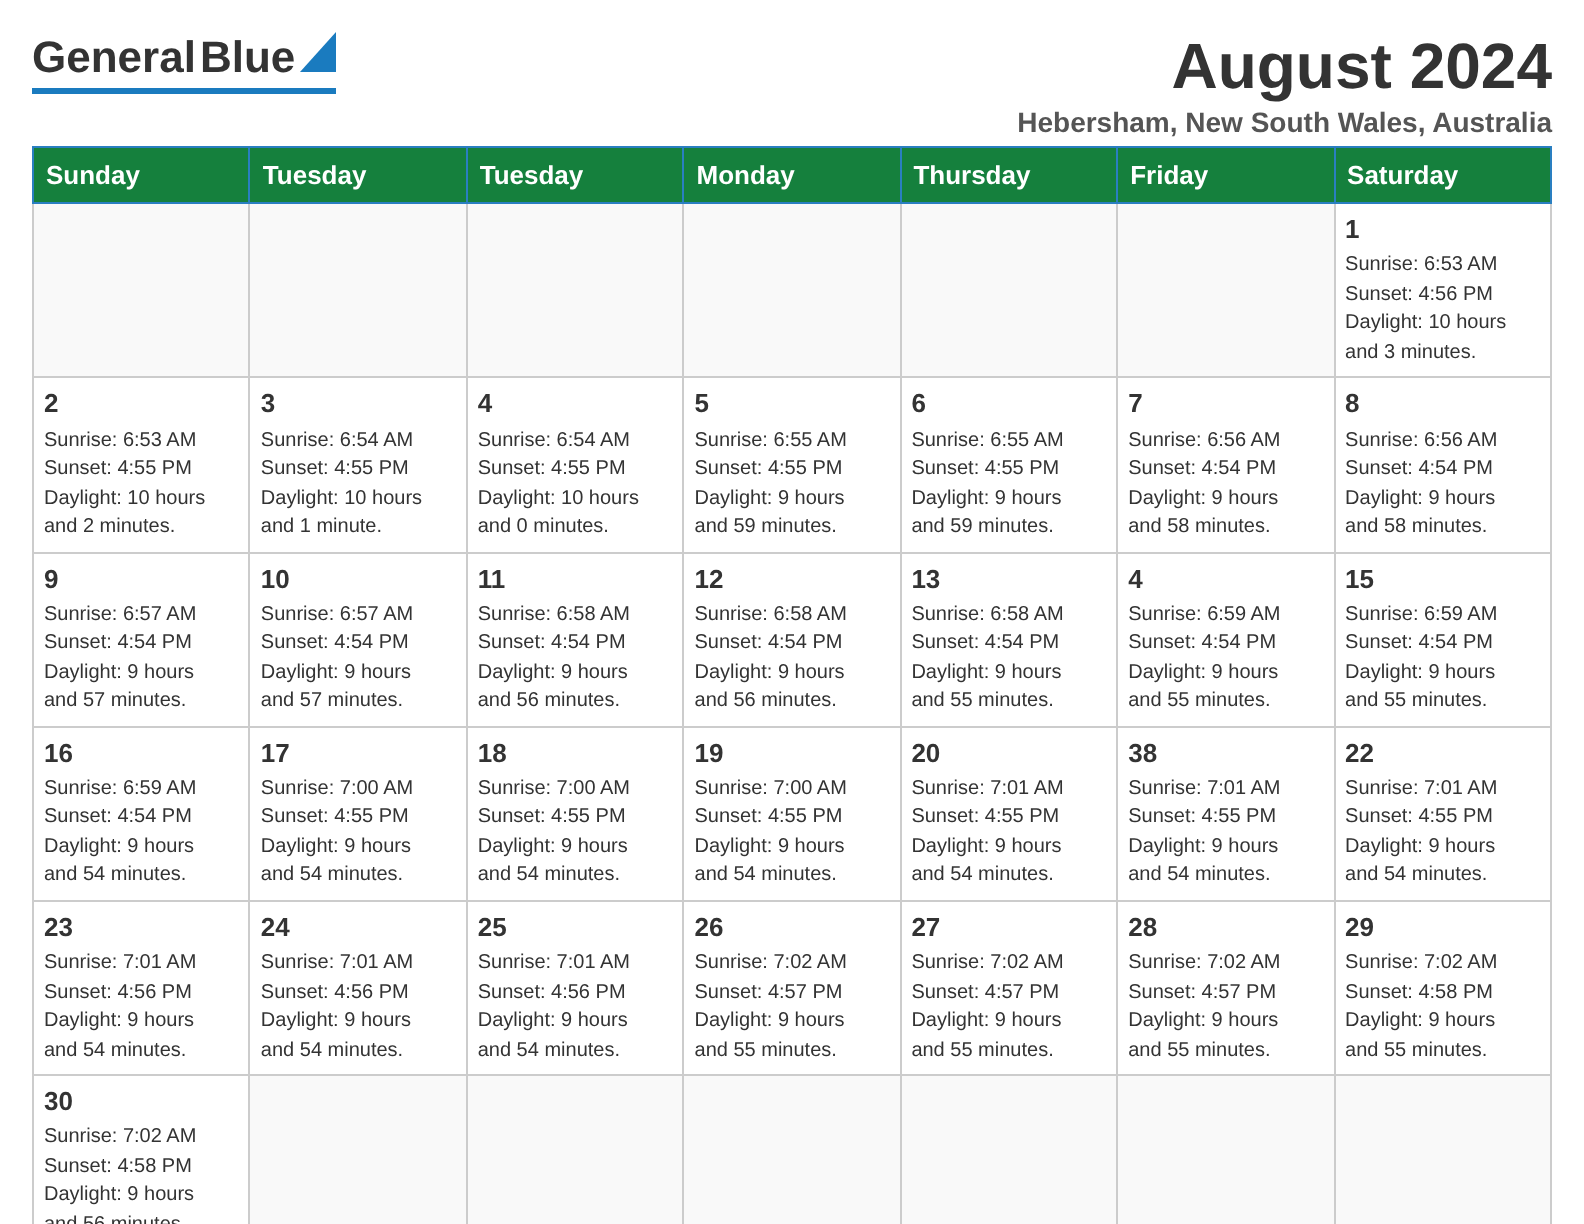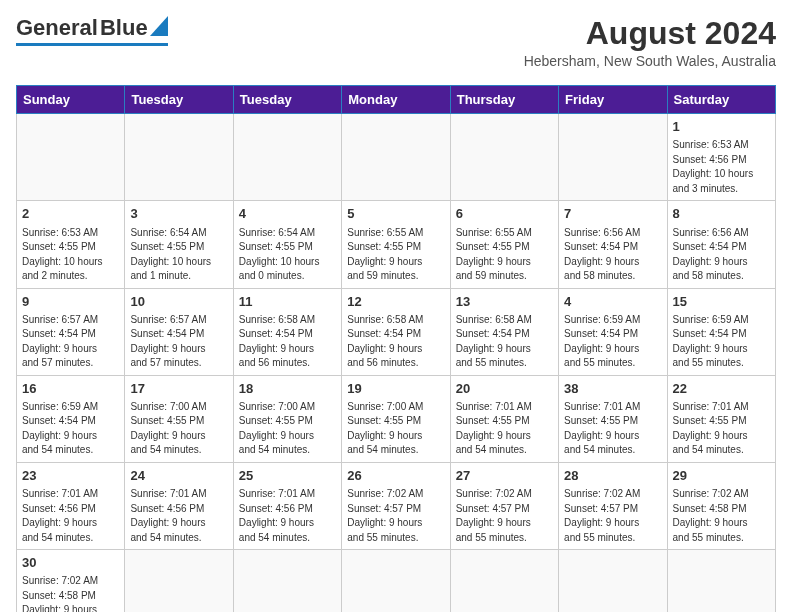--- a/index.html
+++ b/index.html
@@ -7,21 +7,21 @@
       font-family: Arial, sans-serif;
       background: #fff;
       width: 792px;
       min-height: 612px;
       padding: 16px;
     }
     .header-area {
       display: flex;
       align-items: flex-start;
       justify-content: space-between;
-      margin-bottom: 16px;
+      margin-bottom: 4px;
     }
     .logo-area {
       display: flex;
       flex-direction: column;
       align-items: flex-start;
     }
     .logo-text {
       font-size: 22px;
       font-weight: bold;
       color: #333;
@@ -39,28 +39,29 @@
     .month-title {
       font-size: 32px;
       font-weight: bold;
       color: #333;
       line-height: 1.1;
     }
     .location-title {
       font-size: 14px;
       color: #555;
       margin-top: 2px;
+      font-weight: bold;
     }
     .calendar-table {
       width: 100%;
       border-collapse: collapse;
       border: 1px solid #ccc;
     }
     .calendar-table th {
-      background: #4c1d95;
+      background: #15803d;
       color: #fff;
       text-align: left;
       padding: 6px 6px;
       font-size: 13px;
       font-weight: bold;
       border: 1px solid #2a7fc1;
     }
     .calendar-table td {
       vertical-align: top;
       border: 1px solid #ccc;

